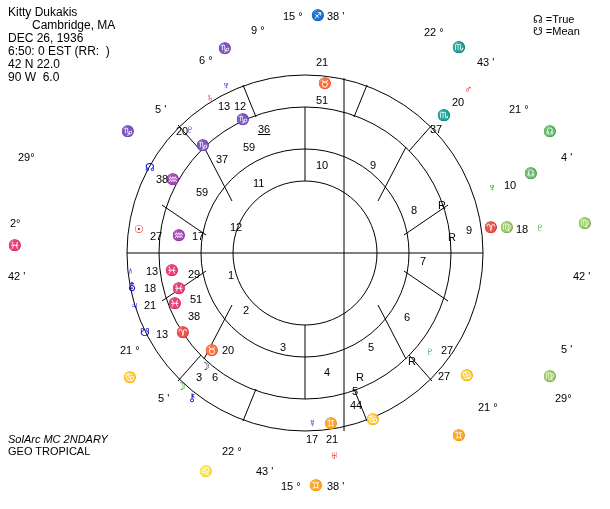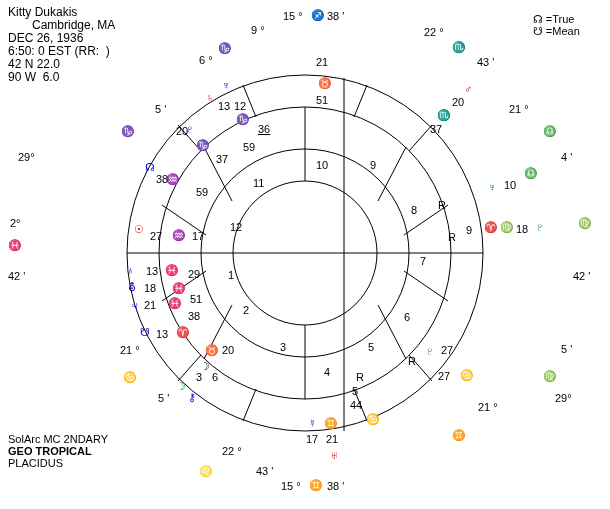--- a/index.html
+++ b/index.html
@@ -51,23 +51,22 @@
     <div class="txt hdr" style="position:relative; left:0; top:0;">42 N 22.0</div>
     <div class="txt hdr" style="position:relative; left:0; top:0;">90 W  6.0</div>
   </div>
 
   <div class="blockbox" style="left:533px; top:14px;">
     <div class="txt md" style="position:relative;">☊ =True</div>
     <div class="txt md" style="position:relative;">☋ =Mean</div>
   </div>
 
   <div class="blockbox" style="left:8px; top:434px;">
-    <div class="txt md" style="position:relative;">SolArc MC 2NDARY</div>
-    <div class="txt md" style="position:relative;font-weight:bold;">GEO TROPICAL</div>
-    <div class="txt md" style="position:relative;">PLACIDUS</div>
+    <div class="txt md" style="position:relative;font-style:italic;">SolArc MC 2NDARY</div>
+    <div class="txt md" style="position:relative;">GEO TROPICAL</div>
   </div>
 
   <svg class="layer" viewBox="0 0 610 509">
     <g stroke="#000000" fill="none" stroke-width="1">
 
       <circle cx="305" cy="253" r="178"></circle>
 
       <circle cx="305" cy="253" r="146"></circle>
 
       <circle cx="305" cy="253" r="104"></circle>

